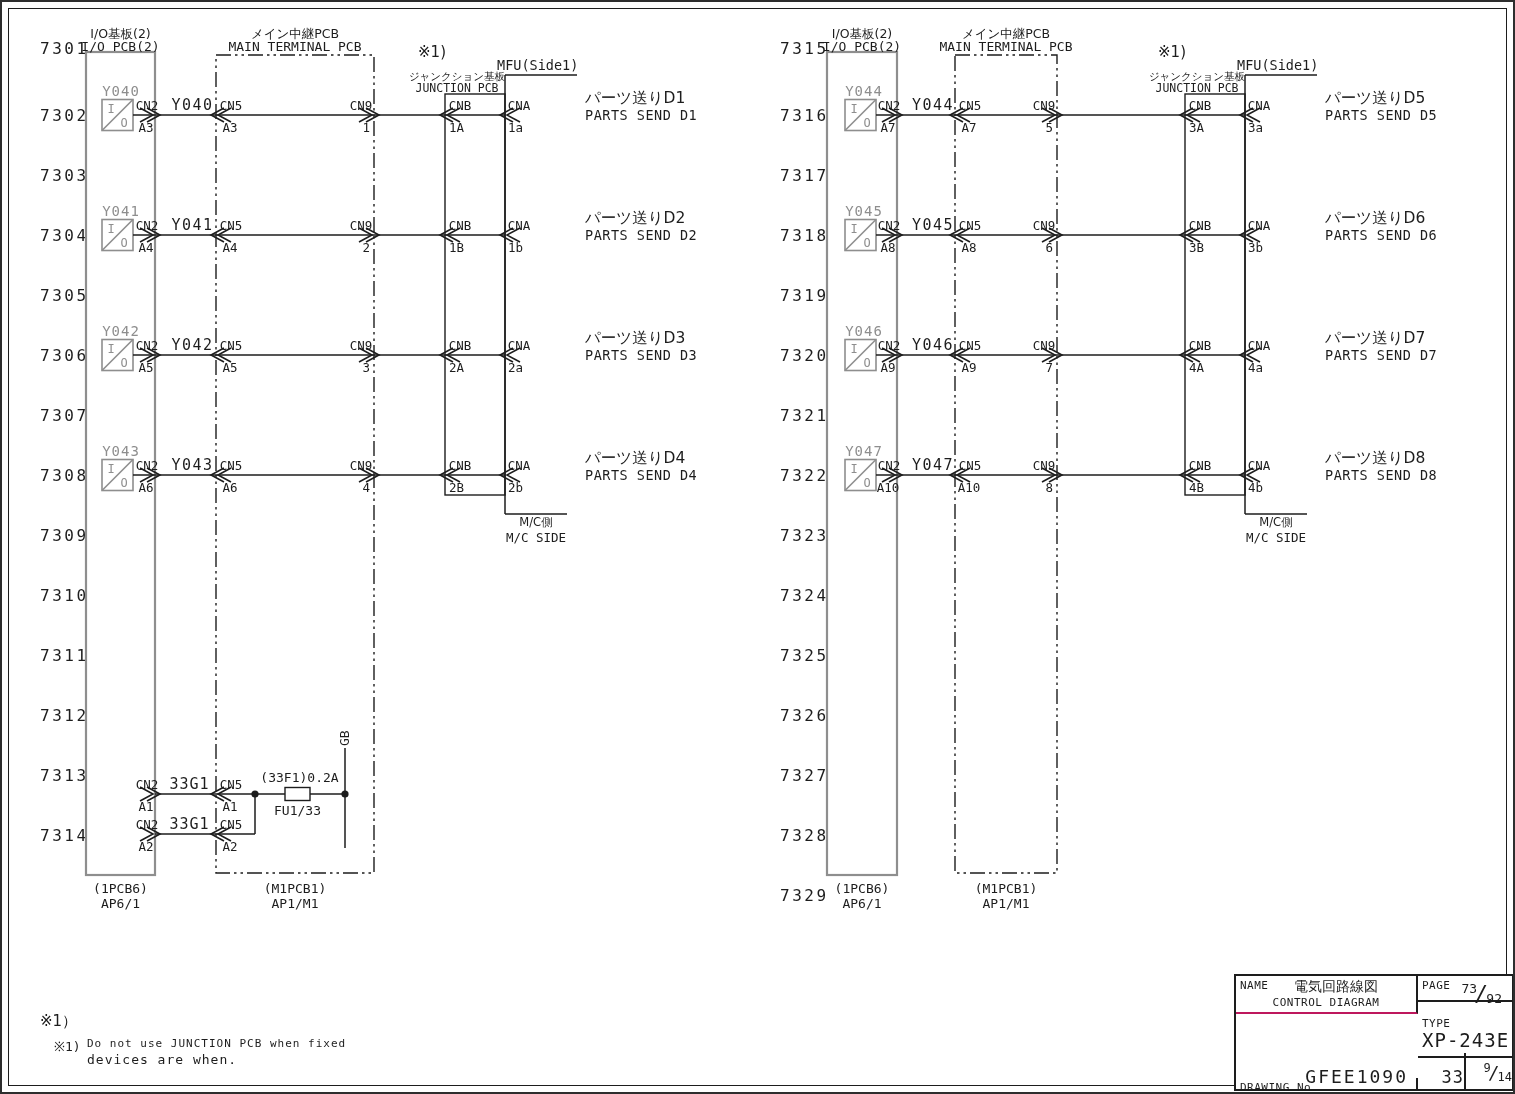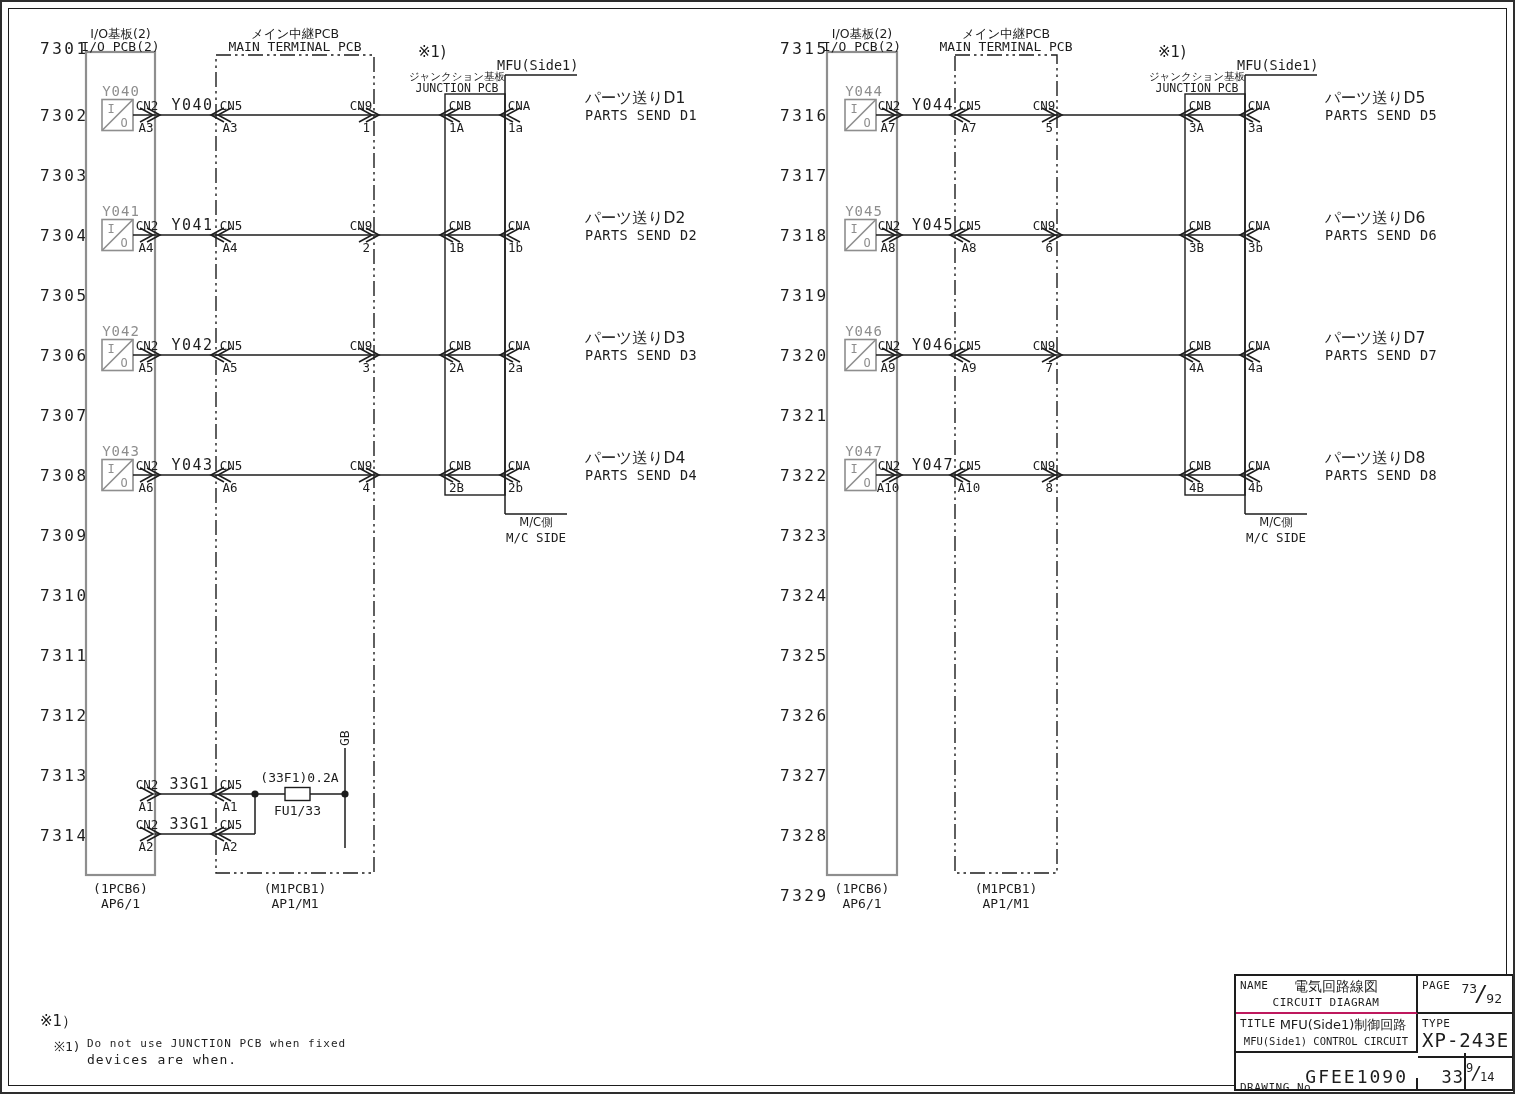--- a/index.html
+++ b/index.html
@@ -20,26 +20,26 @@
   .notes .n-ref-en{position:absolute;left:14px;top:31px;font-size:13px;}
   .notes .n-txt-en1{position:absolute;left:47px;top:31px;font-size:11px;letter-spacing:1px;}
   .notes .n-txt-en2{position:absolute;left:47px;top:46px;font-size:13px;letter-spacing:1px;}
 
   
   .titleblock{position:absolute;left:1232px;top:972px;width:280px;height:117px;
     border:2px solid #1d1d1d;background:#fff;box-sizing:border-box;}
   .tb-cell{position:absolute;box-sizing:border-box;}
   .tb-label{position:absolute;top:3px;left:4px;font-size:11px;letter-spacing:0.5px;}
   .tb-name{left:0;top:0;width:182px;height:38px;border-right:2px solid #1d1d1d;border-bottom:2px solid #be185d;}
-  .tb-page{left:182px;top:0;right:0;height:38px;border-bottom:2px solid #1d1d1d;}
+  .tb-page{left:182px;top:0;right:0;height:26px;border-bottom:2px solid #1d1d1d;}
   .tb-title{left:0;top:38px;width:182px;height:39px;border-right:2px solid #1d1d1d;border-bottom:2px solid #1d1d1d;}
   .tb-type{left:182px;top:38px;right:0;height:44px;border-bottom:2px solid #1d1d1d;}
   .tb-drawing{left:0;top:77px;width:182px;bottom:0;border-right:2px solid #1d1d1d;margin-top:25px;}
   .tb-sheet{left:182px;top:77px;width:48px;bottom:0;border-right:2px solid #1d1d1d;text-align:right;padding-left:20px;}
-  .tb-sheetfrac{left:230px;top:77px;right:0;bottom:0;text-align:left;}
+  .tb-sheetfrac{left:230px;top:77px;right:0;bottom:0;text-align:right;}
   .tb-name-jp{position:absolute;left:20px;right:0;top:2px;text-align:center;font-size:14px;}
   .tb-name-en{position:absolute;left:0;right:0;top:20px;text-align:center;font-size:11px;letter-spacing:0.5px;}
   .tb-title-jp{position:absolute;left:34px;right:0;top:2px;text-align:center;font-size:13px;}
   .tb-title-en{position:absolute;left:0;right:0;top:21px;text-align:center;font-size:10.5px;}
   .tb-page-frac{position:absolute;right:10px;top:5px;}
   .tb-type-val{position:absolute;left:4px;top:15px;font-size:19px;letter-spacing:1px;}
   .tb-drawing-val{position:absolute;right:8px;bottom:2px;font-size:18px;letter-spacing:2px;}
   .tb-sheet-val{position:absolute;left:0;right:0;top:14px;font-size:17px;letter-spacing:1px;}
   .tb-sheetfrac-in{position:absolute;left:0;right:0;top:8px;}
   .frac{white-space:nowrap;}
@@ -393,33 +393,28 @@
     <span class="n-ref-jp jp">※1）</span>
     <span class="n-ref-en">※1)</span>
     <span class="n-txt-en1">Do not use JUNCTION PCB when fixed</span>
     <span class="n-txt-en2">devices are when.</span>
   </div>
 
   <div class="titleblock">
     <div class="tb-cell tb-name">
       <span class="tb-label">NAME</span>
       <div class="tb-name-jp jp">電気回路線図</div>
-      <div class="tb-name-en">CIRCUIT DIAGRAM</div>
+      <div class="tb-name-en">CONTROL DIAGRAM</div>
     </div>
     <div class="tb-cell tb-page">
       <span class="tb-label">PAGE</span>
       <div class="tb-page-frac frac">
         <span class="fn">73</span><span class="fs">∕</span><span class="fd">92</span>
       </div>
     </div>
-    <div class="tb-cell tb-title">
-      <span class="tb-label">TITLE</span>
-      <div class="tb-title-jp jp">MFU(Side1)制御回路</div>
-      <div class="tb-title-en">MFU(Side1) CONTROL CIRCUIT</div>
-    </div>
     <div class="tb-cell tb-type">
       <span class="tb-label">TYPE</span>
       <div class="tb-type-val">XP-243E</div>
     </div>
     <div class="tb-cell tb-drawing">
       <span class="tb-label">DRAWING No.</span>
       <div class="tb-drawing-val">GFEE1090</div>
     </div>
     <div class="tb-cell tb-sheet">
       <div class="tb-sheet-val">33</div>

